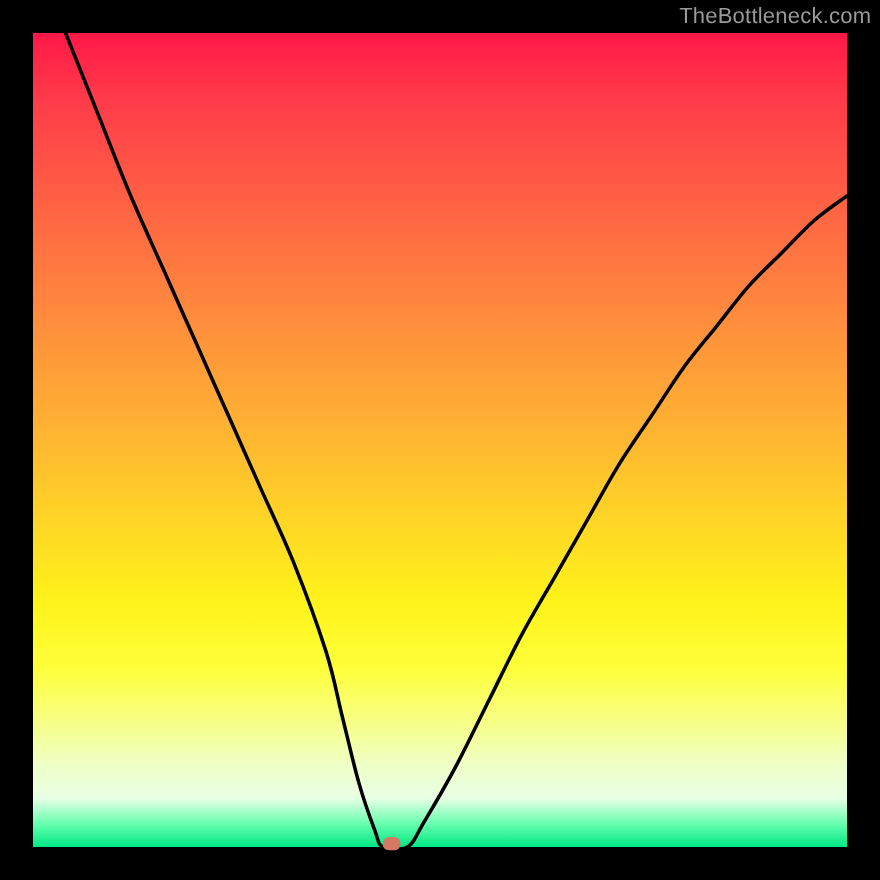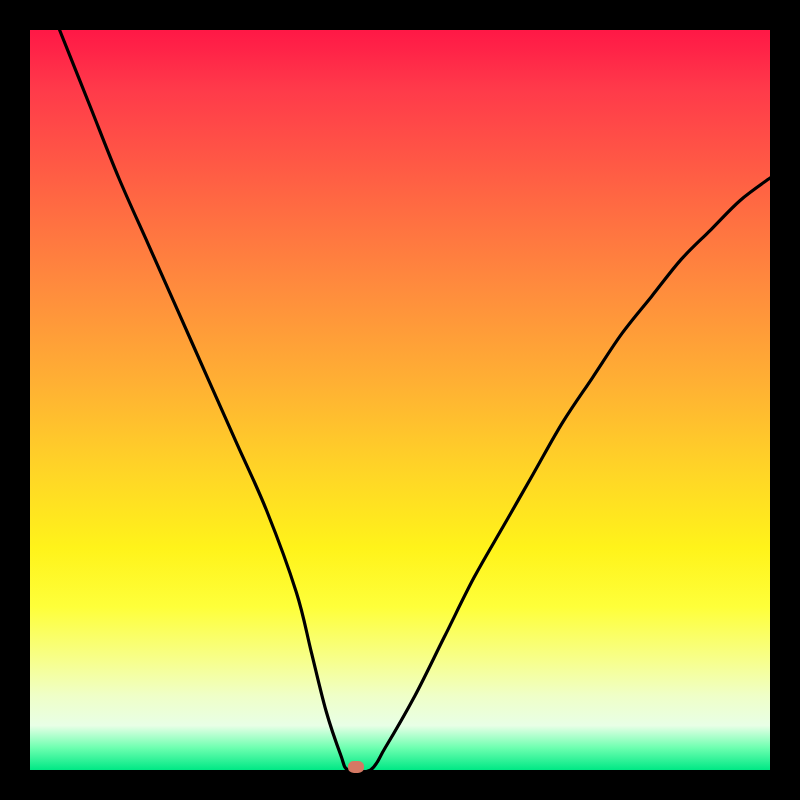--- a/index.html
+++ b/index.html
@@ -69,20 +69,21 @@
     background: #d57964;
     border-radius: 6px / 5px;
     transform: translate(-50%, -50%);
   }
 </style>
 </head>
 <body>
 
 <div class="frame">
 
+  <div class="watermark">TheBottleneck.com</div>
 
   <div class="plot-area">
 
     <svg class="curve" viewBox="0 0 740 740" preserveAspectRatio="none">
       <path id="curve-path" fill="none" stroke="#000" stroke-width="3.2" stroke-linecap="round" stroke-linejoin="round" d="M 29.6 0.0 C 34.5 12.3, 49.3 49.3, 59.2 74.0 C 69.1 98.7, 78.9 124.6, 88.8 148.0 C 98.7 171.4, 108.5 192.4, 118.4 214.6 C 128.3 236.8, 138.1 259.0, 148.0 281.2 C 157.9 303.4, 167.7 325.6, 177.6 347.8 C 187.5 370.0, 197.3 392.2, 207.2 414.4 C 217.1 436.6, 226.9 456.3, 236.8 481.0 C 246.7 505.7, 259.0 539.0, 266.4 562.4 C 273.8 585.8, 276.3 601.9, 281.2 621.6 C 286.1 641.3, 291.1 663.5, 296.0 680.8 C 300.9 698.1, 307.1 715.3, 310.8 725.2 C 314.5 735.1, 313.3 737.5, 318.2 740.0 C 323.1 742.5, 334.2 743.7, 340.4 740.0 C 346.6 736.3, 347.8 730.1, 355.2 717.8 C 362.6 705.5, 374.9 684.5, 384.8 666.0 C 394.7 647.5, 404.5 626.5, 414.4 606.8 C 424.3 587.1, 434.1 566.1, 444.0 547.6 C 453.9 529.1, 463.7 513.1, 473.6 495.8 C 483.5 478.5, 493.3 461.3, 503.2 444.0 C 513.1 426.7, 522.9 408.2, 532.8 392.2 C 542.7 376.2, 552.5 362.6, 562.4 347.8 C 572.3 333.0, 582.1 317.0, 592.0 303.4 C 601.9 289.8, 611.7 278.7, 621.6 266.4 C 631.5 254.1, 641.3 240.5, 651.2 229.4 C 661.1 218.3, 670.9 209.7, 680.8 199.8 C 690.7 189.9, 700.5 178.8, 710.4 170.2 C 720.3 161.6, 735.1 151.7, 740.0 148.0"></path>
     </svg>
 
     <div class="marker" id="min-marker" style="left: 325.6px; top: 737px;"></div>
 
   </div>

